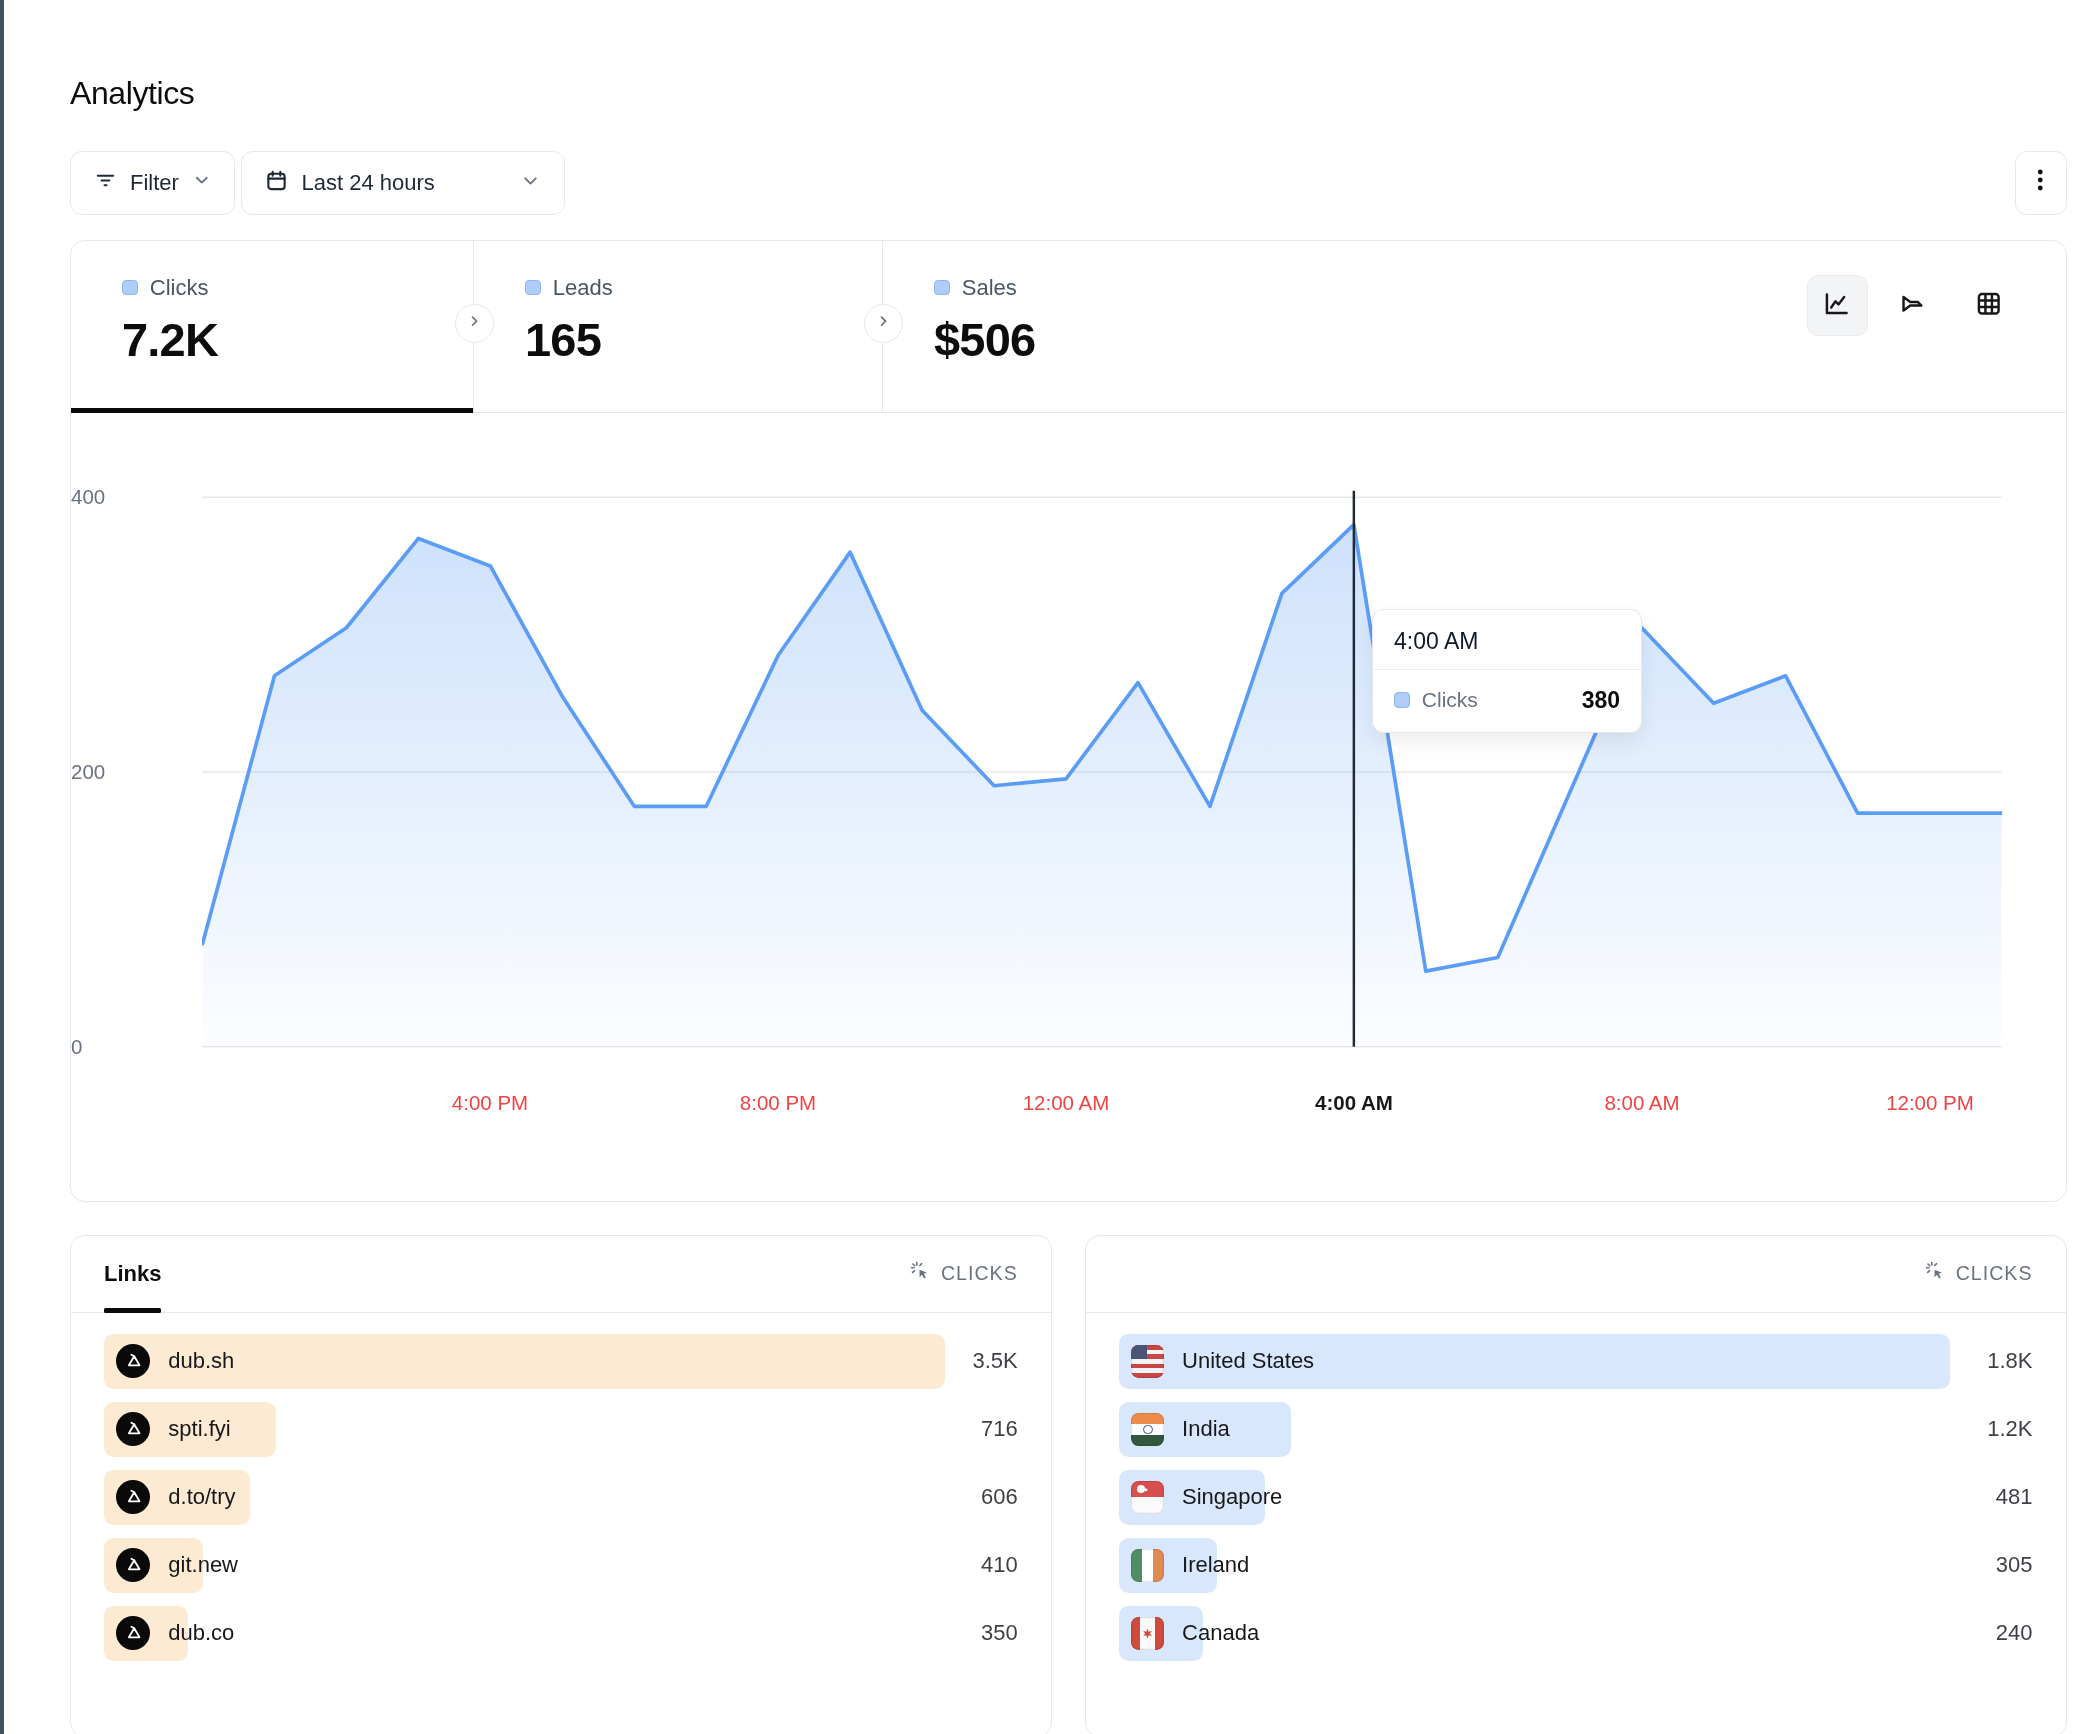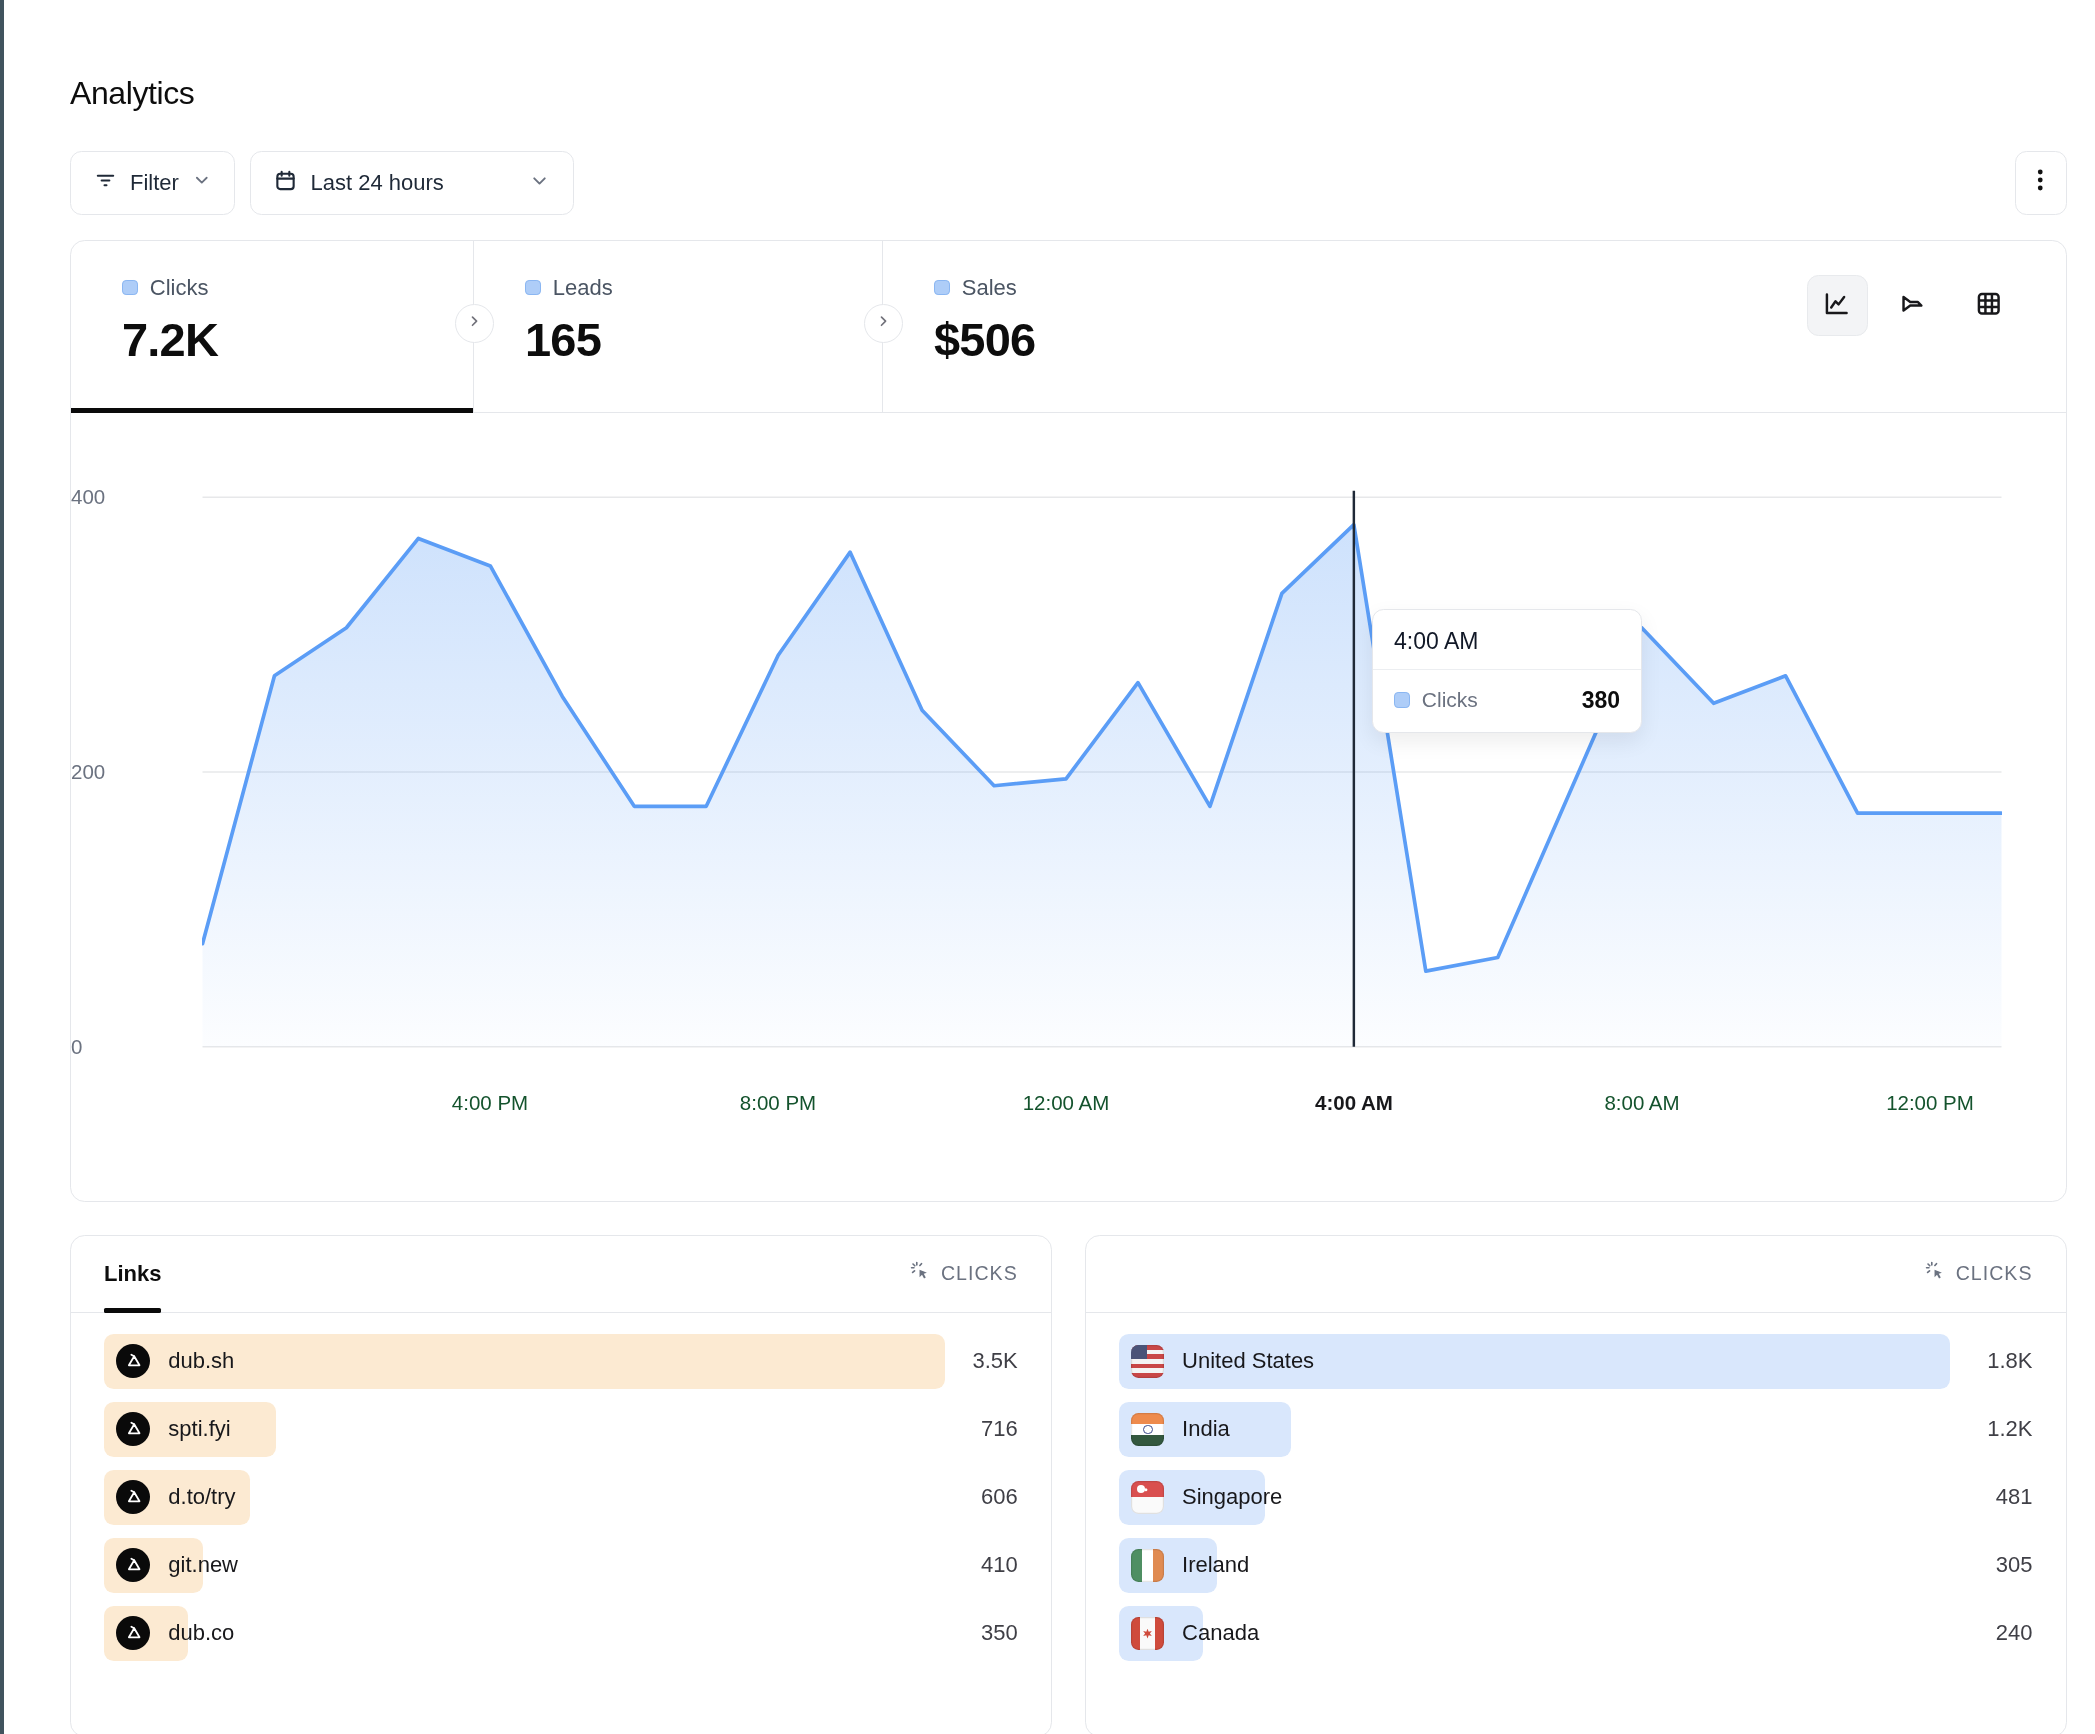--- a/index.html
+++ b/index.html
@@ -3,21 +3,21 @@
 <meta charset="utf-8">
 <style>
   * { margin:0; padding:0; box-sizing:border-box; }
   html,body { width:2096px; height:1735px; background:#fff; overflow:hidden;
     font-family:"Liberation Sans","DejaVu Sans",sans-serif; color:#18181b;
     -webkit-font-smoothing:antialiased; }
   .left-strip { position:absolute; left:0; top:0; width:4.1px; height:1735px; background:#41545e; }
 
   
   .page-title { margin:75px 0 0 70px; font-size:32px; font-weight:400; letter-spacing:-0.4px; color:#0d0d0d; }
-  .toolbar { display:flex; align-items:flex-start; gap:15px; margin:39px 29.5px 0 70px; }
+  .toolbar { display:flex; align-items:flex-start; gap:6px; margin:39px 29.5px 0 70px; }
   .btn { display:flex; align-items:center; gap:13px; height:64px; background:#fff;
     border:1.2px solid #e5e7eb; border-radius:11.5px; font-size:22px; color:#1f2937;
     padding:0 23px; cursor:pointer; font-family:inherit; }
   .btn svg { flex:none; }
   .btn-date { width:324px; justify-content:flex-start; }
   .btn-date .chev { margin-left:auto; }
   .btn-kebab { width:52px; justify-content:center; padding:0; margin-left:auto; }
 
   
   .card { margin:24.5px 29.5px 0 70px; width:1997px; border:1.2px solid #e5e7eb; border-radius:14.7px; background:#fff; }
@@ -35,21 +35,21 @@
   .chev-circle.c1 { left:384px; } .chev-circle.c2 { left:793px; }
   .view-switcher { position:absolute; right:47px; top:34px; display:flex; gap:14.7px; }
   .view-btn { width:61px; height:61px; border-radius:11.5px; background:#fff; border:1.2px solid transparent;
     display:flex; align-items:center; justify-content:center; cursor:pointer; }
   .view-btn.active { background:#f3f4f6; border-color:#e8eaed; }
 
   
   .chart-wrap { position:relative; height:788px; }
   #chart-area { position:absolute; left:131px; top:0; width:1800px; height:646px; }
   .y-label { position:absolute; left:0; width:116px; text-align:left; font-size:20.5px; color:#6b7280; }
-  .x-label { position:absolute; top:678px; transform:translateX(-50%); font-size:20.5px; color:#14532d; white-space:nowrap; }
+  .x-label { position:absolute; top:678px; transform:translateX(-50%); font-size:20.5px; color:#ef4444; white-space:nowrap; }
   .x-label.hovered { color:#18181b; font-weight:700; }
   .tooltip { position:absolute; width:270px; background:#fff; border:1.2px solid #e5e7eb; border-radius:11.5px;
     box-shadow:0 8.2px 21px rgba(0,0,0,.07); z-index:5; }
   .tooltip-header { padding:18px 21px 14.7px; font-size:23px; color:#111827; }
   .tooltip-row { border-top:1.2px solid #eceef1; padding:16.4px 21px 18px; display:flex; align-items:center; gap:12.3px; }
   .tooltip-series { font-size:21px; color:#6b7280; }
   .tooltip-value { margin-left:auto; font-size:23px; font-weight:700; color:#0d0d0d; }
 
   
   .panels { display:flex; gap:33px; margin:33px 29.5px 0 70px; }

